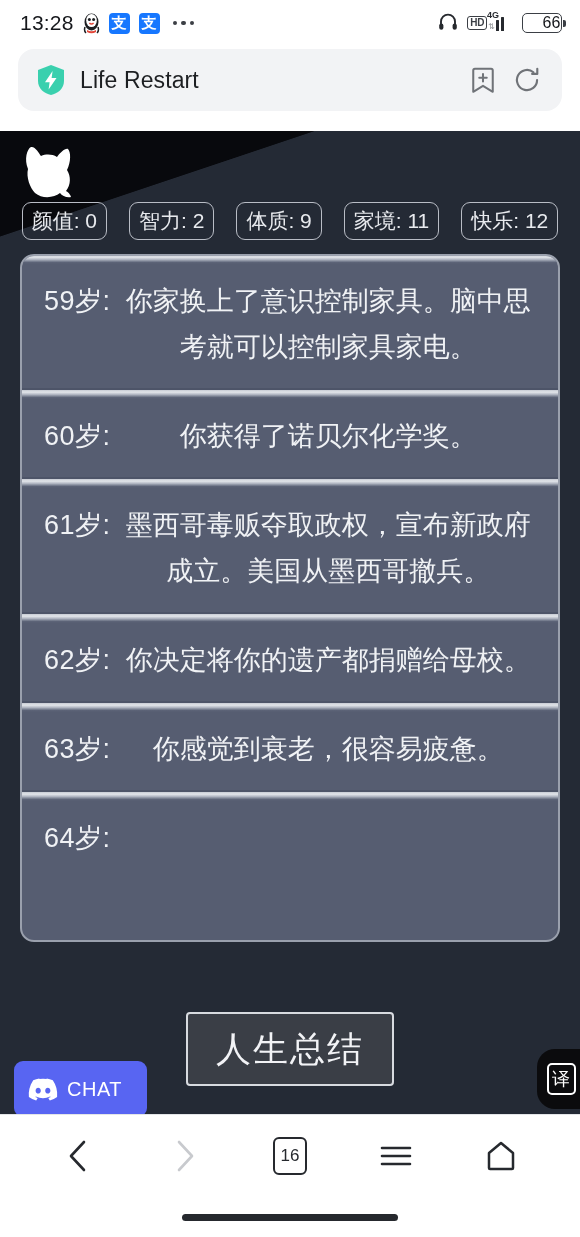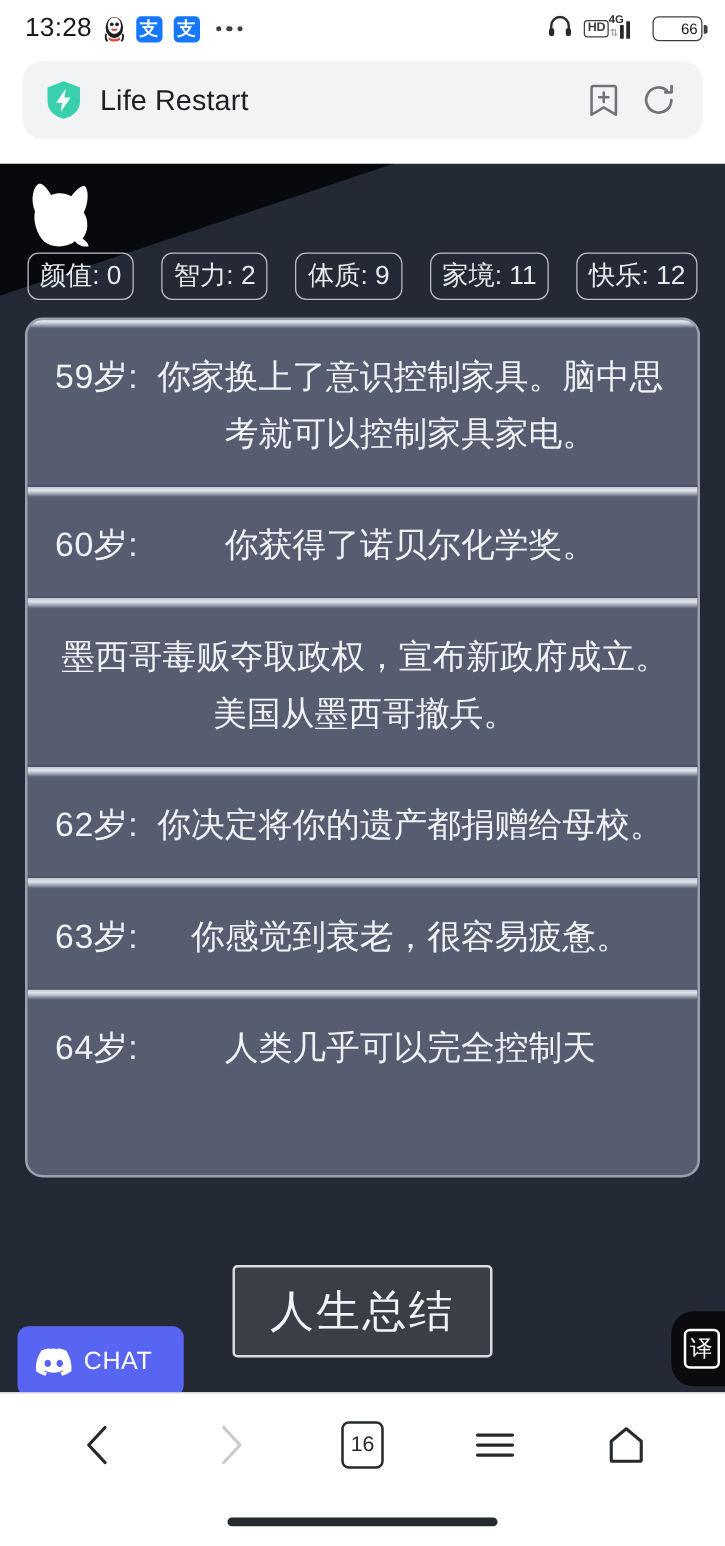--- a/index.html
+++ b/index.html
@@ -32,21 +32,21 @@
   }
   .sig{ display:flex; align-items:flex-end; gap:1.4px; height:16px; position:relative; }
   .sig b{ width:3.2px; background:#26292e; display:block; border-radius:.5px; }
   .sig b:nth-child(1){height:5px}.sig b:nth-child(2){height:8px}
   .sig b:nth-child(3){height:11px}.sig b:nth-child(4){height:14px}
   .g4{ position:absolute; top:-5px; left:-9px; font-size:9px; font-weight:700; color:#26292e; }
   .g4arrow{ position:absolute; bottom:0px; left:-8px; font-size:8px; color:#8b8e93; }
   .batt{
     border:1.8px solid #3b3f45; border-radius:5px; width:40px; height:20px;
     display:flex; align-items:center; justify-content:center;
-    font-size:12px; color:#16181c; font-weight:500; position:relative;padding-left:19px;
+    font-size:16px; color:#16181c; font-weight:500; position:relative;padding-left:19px;
   }
   .batt:after{
     content:""; position:absolute; right:-4.5px; top:6px; width:3px; height:7px;
     background:#3b3f45; border-radius:0 2px 2px 0;
   }
 
   
   .browserbar{ height:85px; background:#fff; padding:3px 18px 12px; }
   .urlbar{
     height:62px; background:#f2f3f5; border-radius:16px; display:flex;
@@ -255,20 +255,21 @@
         <div class="divider"></div>
         <div class="evt-body">
           <div class="evt-age">60岁:</div>
           <div class="evt-text">你获得了诺贝尔化学奖。</div>
         </div>
       </div>
 
       <div class="evt">
         <div class="divider"></div>
         <div class="evt-body">
+          <div class="evt-age">61岁:</div>
           <div class="evt-text">墨西哥毒贩夺取政权，宣布新政府成立。美国从墨西哥撤兵。</div>
         </div>
       </div>
 
       <div class="evt">
         <div class="divider"></div>
         <div class="evt-body">
           <div class="evt-age">62岁:</div>
           <div class="evt-text">你决定将你的遗产都捐赠给母校。</div>
         </div>
@@ -279,21 +280,20 @@
         <div class="evt-body">
           <div class="evt-age">63岁:</div>
           <div class="evt-text">你感觉到衰老，很容易疲惫。</div>
         </div>
       </div>
 
       <div class="evt">
         <div class="divider"></div>
         <div class="evt-body">
           <div class="evt-age">64岁:</div>
-          <div class="evt-text">人类几乎可以完全控制天</div>
         </div>
       </div>
 
     </div>
   </div>
 </div>
 
 <div class="summary-btn">人生总结</div>
 
 <div class="discord">

